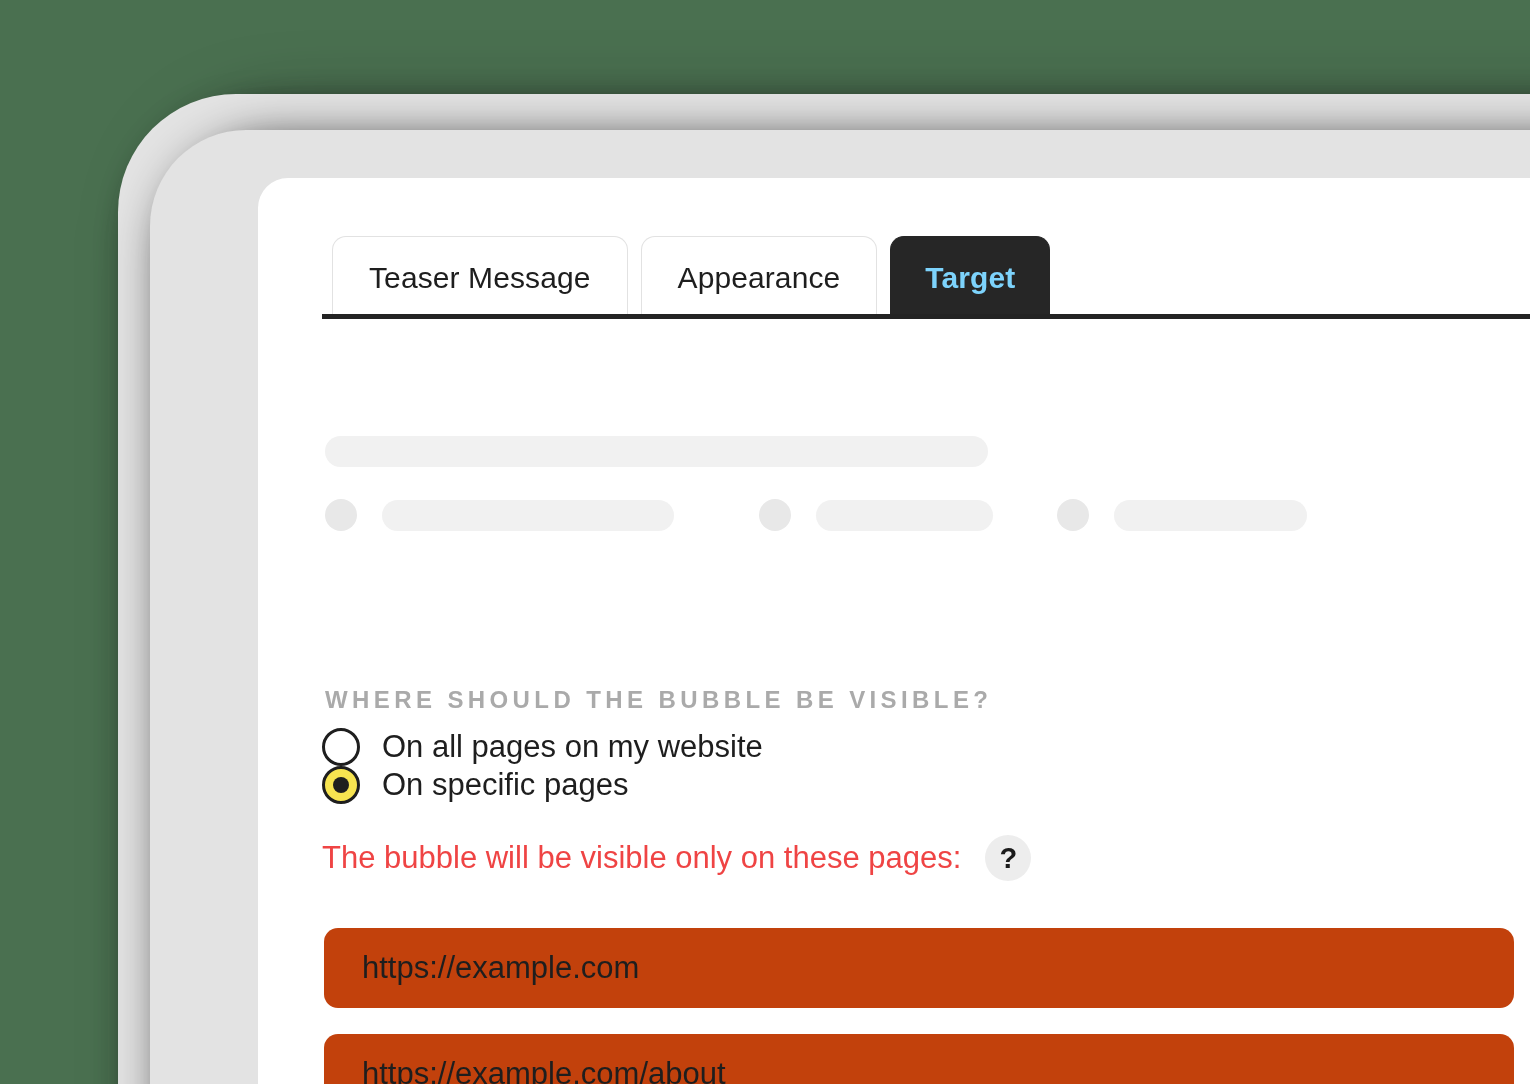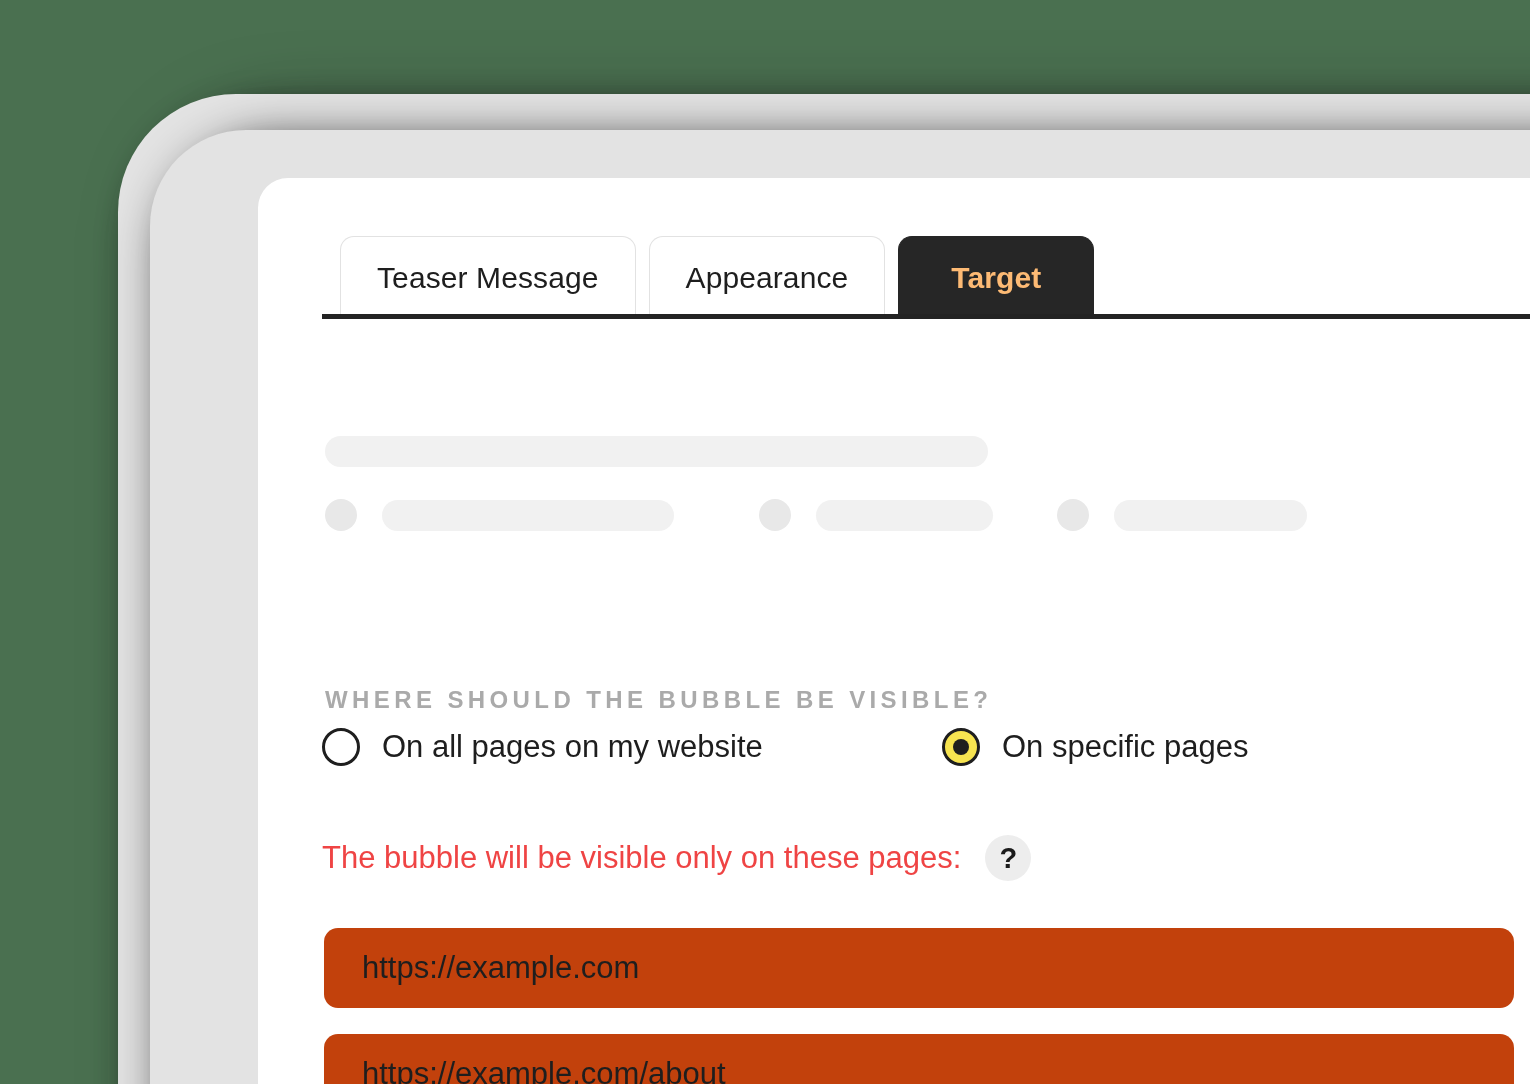--- a/index.html
+++ b/index.html
@@ -43,21 +43,21 @@
   }
 
   
   #tab-bar{
     position:absolute;
     left:0; top:58px;
     width:100%; height:60px;
   }
   #tab-strip{
     position:absolute;
-    left:82px; top:0;
+    left:74px; top:0;
     display:flex;
     align-items:flex-end;
     gap:13px;
     height:82px;
   }
   .tab{
     height:82px;
     display:flex;
     align-items:center;
     justify-content:center;
@@ -69,23 +69,23 @@
     border-top-right-radius:14px;
     font-size:30px;
     color:#1E1E1E;
     letter-spacing:0.1px;
     white-space:nowrap;
     cursor:pointer;
   }
   .tab.active{
     background:#262626;
     border-color:#262626;
-    color:#fdba74;
+    color:#7dd3fc;
     font-weight:bold;
-    padding:0 52px;
+    padding:0 34px;
     margin-top:35px;
   }
   #tab-underline{
     position:absolute;
     left:64px; top:136px;
     width:1256px; height:5px;
     background:#232323;
   }
 
   
@@ -135,20 +135,21 @@
     white-space:nowrap;
     margin-top:28px;
   }
 
   
   #radio-row{
     position:absolute;
     left:64px; top:550px;
     display:flex;
     align-items:flex-start;
+    flex-direction:column;
   }
   .radio-option{
     display:flex;
     align-items:center;
     cursor:pointer;
     white-space:nowrap;
   }
   #radio-option-all{ width:620px; }
   .radio-mark{
     width:38px; height:38px;

